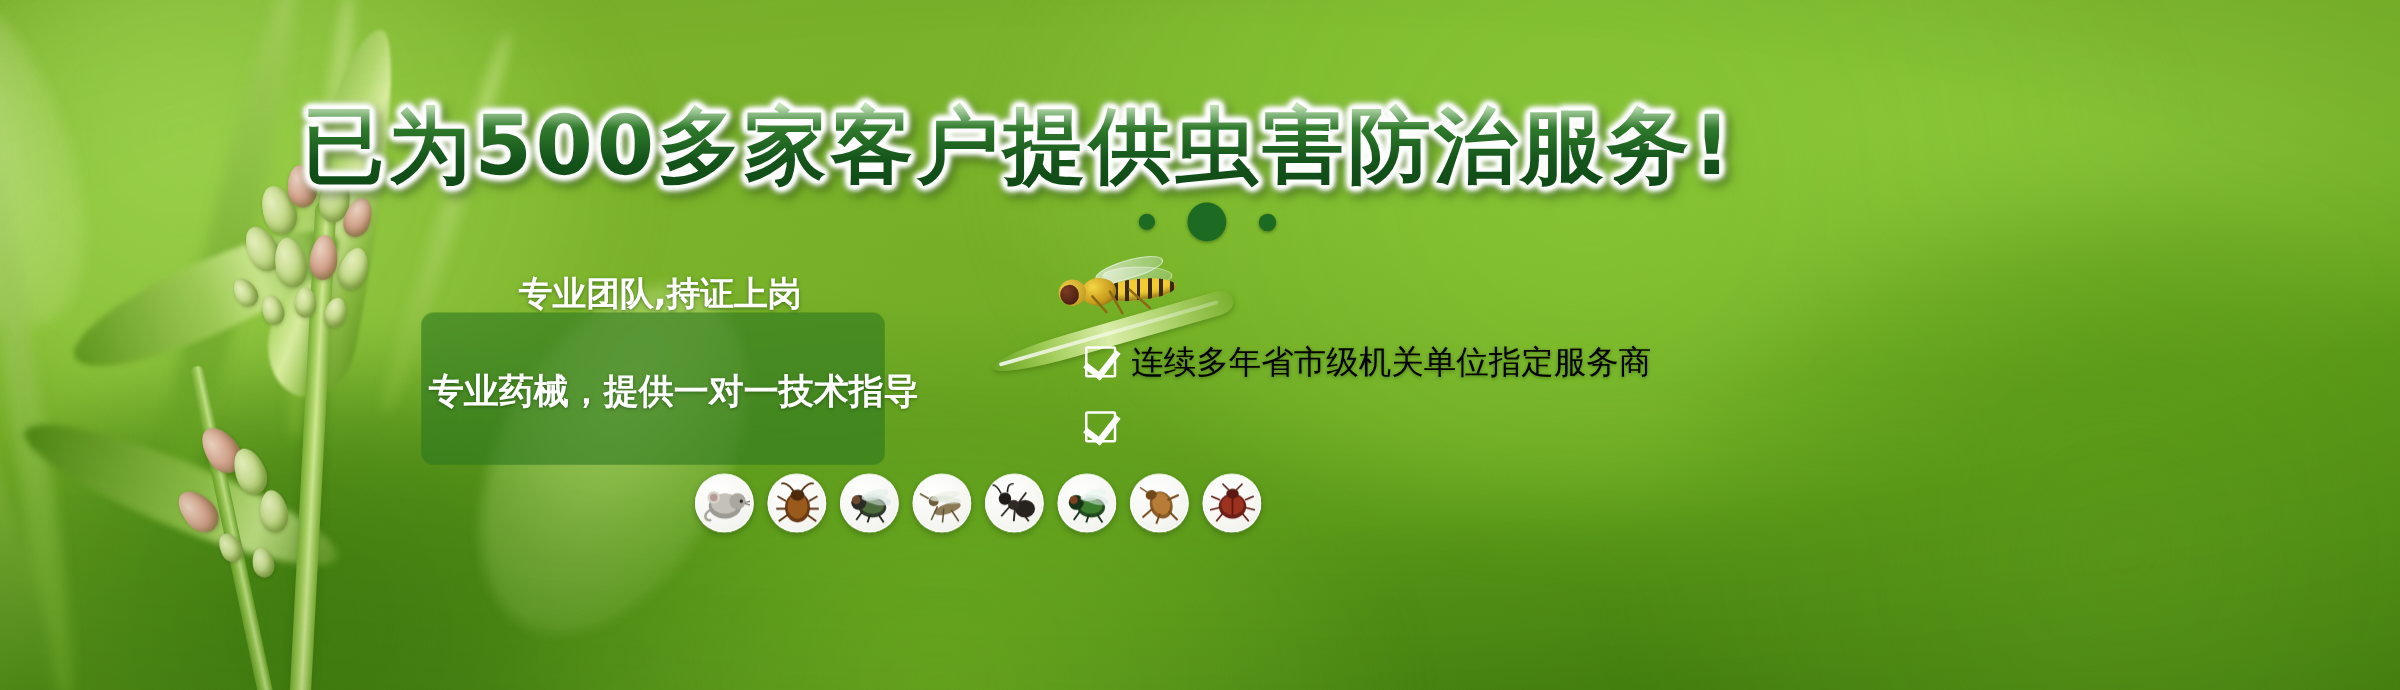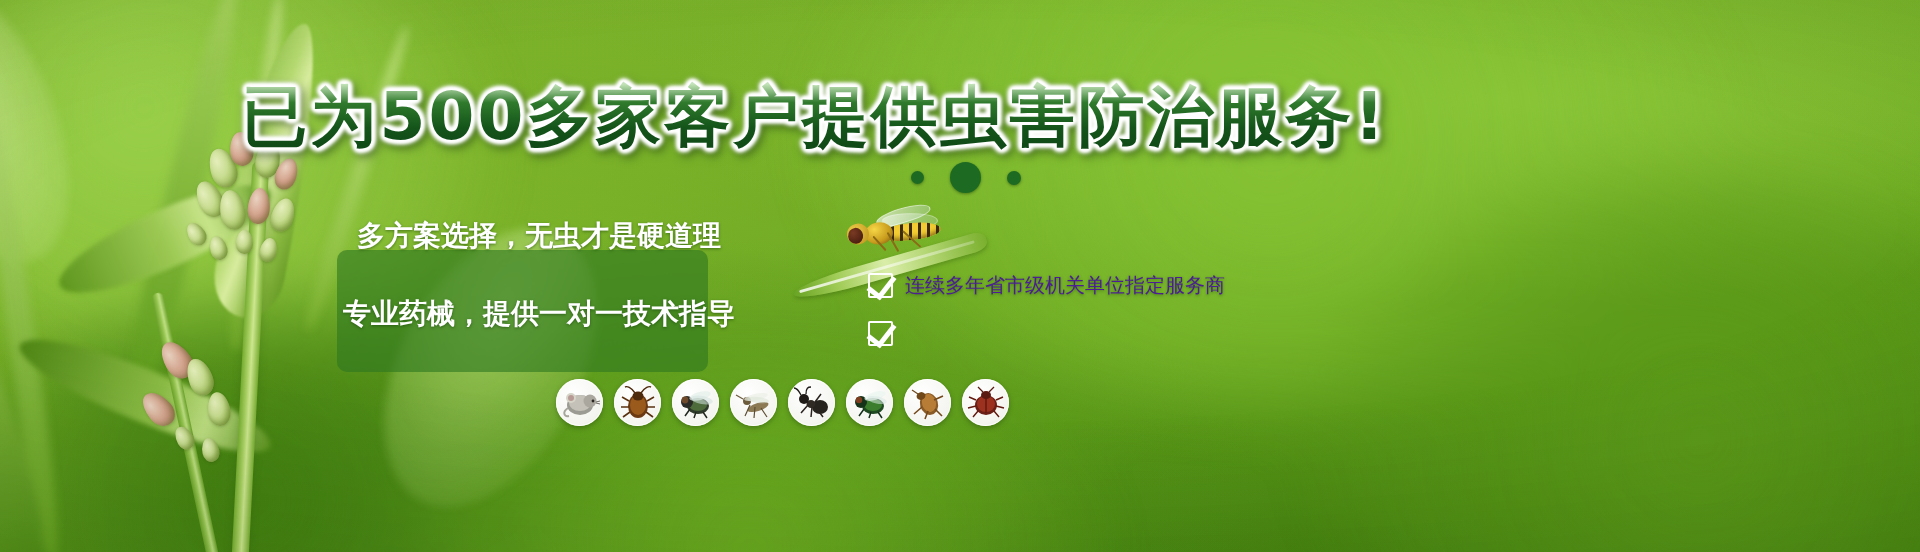--- a/index.html
+++ b/index.html
@@ -241,23 +241,23 @@
   .cbox::after {
     content:"";
     position:absolute;
     left:3px; top:-4px;
     width:12px; height:22px;
     border-right:5px solid #ffffff;
     border-bottom:5px solid #ffffff;
     transform:rotate(38deg);
   }
   .check-row .label {
-    color:#4c1d95;
+    color:#000000;
     font-family:"DejaVu Sans", sans-serif;
-    font-size:20px;
+    font-size:26px;
     font-weight:normal;
     white-space:nowrap;
     text-shadow:0 1px 3px rgba(20,60,10,.5);
   }
 
   
   .pests {
     position:absolute; left:556px; top:379px;
     display:flex; gap:11px; align-items:center;
   }
@@ -348,21 +348,21 @@
   </div>
 
   <div class="dots">
     <span class="dot s"></span>
     <span class="dot l"></span>
     <span class="dot m"></span>
   </div>
 
   <div class="panel"></div>
   <div class="panel-lines">
-    <div class="pline l2">多方案选择，无虫才是硬道理</div>
+    <div class="pline l1">专业团队,持证上岗</div>
     <div class="pline l3">专业药械，提供一对一技术指导</div>
   </div>
 
   <div class="checklist">
     <div class="check-row">
       <span class="cbox"></span>
       <span class="label">连续多年省市级机关单位指定服务商</span>
     </div>
     <div class="check-row">
       <span class="cbox"></span>

